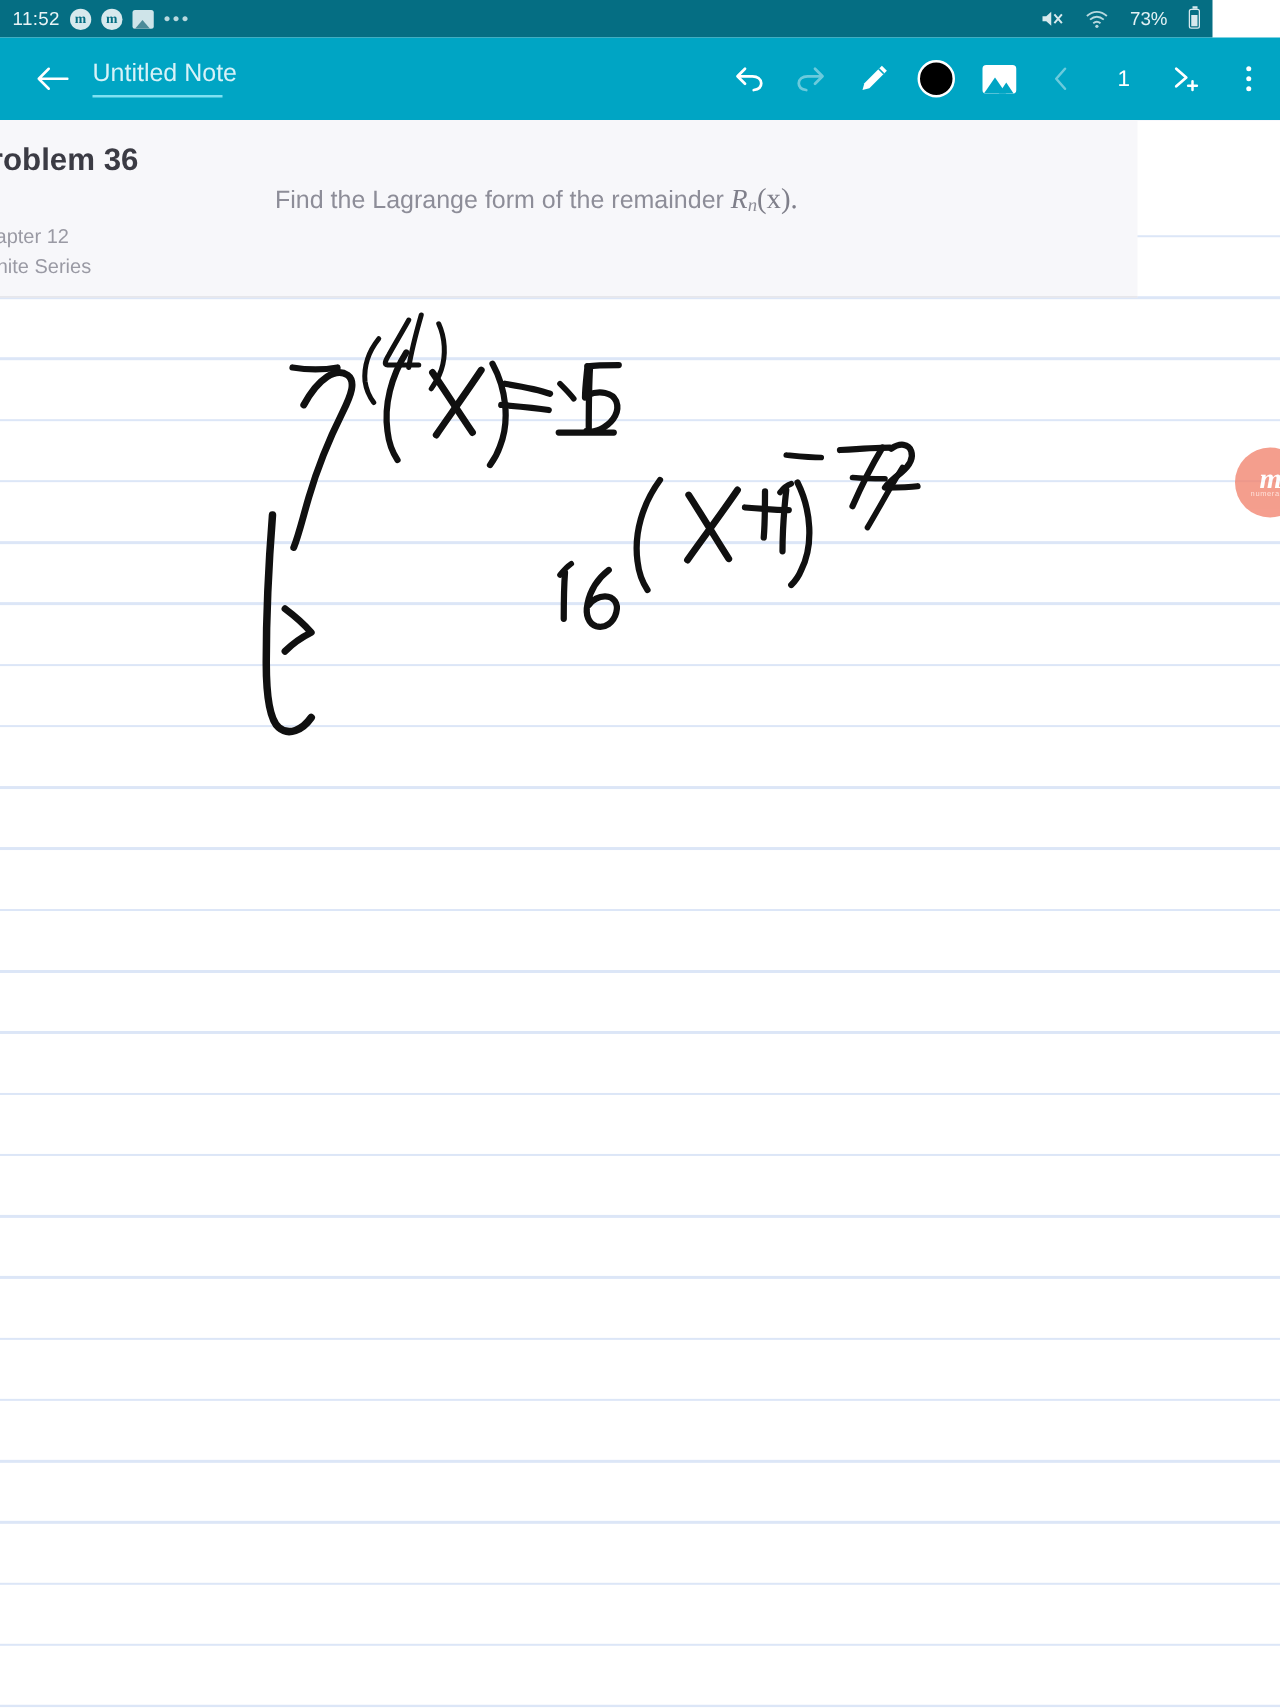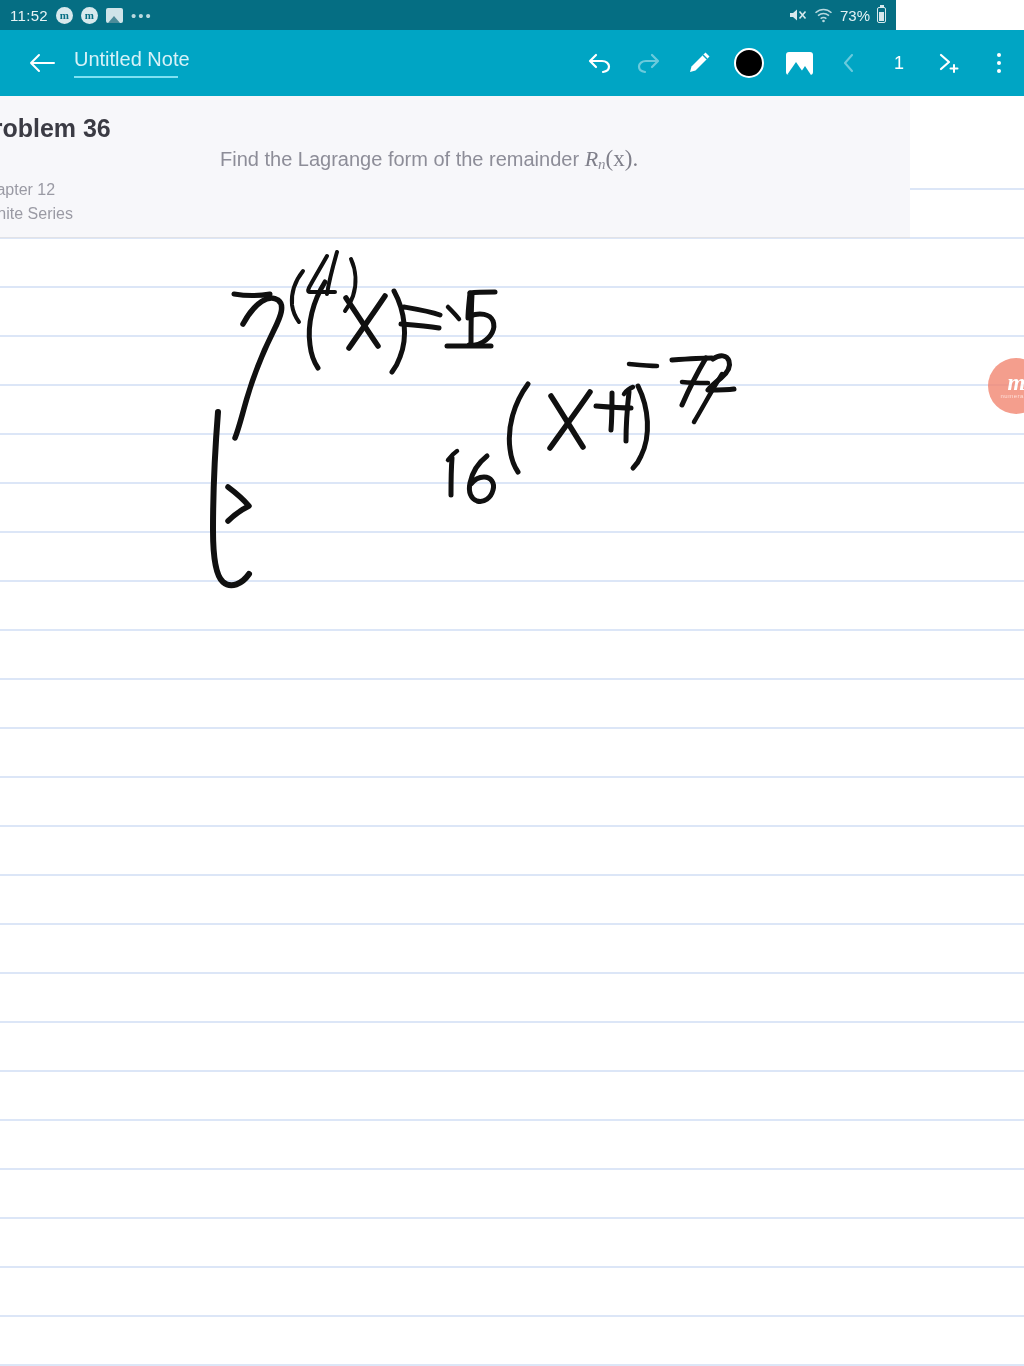--- a/index.html
+++ b/index.html
@@ -12,21 +12,21 @@
     height: 1366px;
     overflow: hidden;
     font-family: "Liberation Sans", sans-serif;
     position: relative;
   }
 
   
   .status-bar {
     position: absolute;
     top: 0; left: 0;
-    width: 896px;
+    width: 970px;
     height: 30px;
     background: #056e83;
     display: flex;
     align-items: center;
     box-sizing: border-box;
     padding: 0 10px 0 10px;
   }
   .status-left {
     display: flex;
     align-items: center;
@@ -73,21 +73,21 @@
   }
   .ellipsis-dots {
     color: #b9d8de;
     font-size: 15px;
     letter-spacing: 2px;
   }
   .status-right {
     margin-left: auto;
     display: flex;
     align-items: center;
-    gap: 7px;
+    gap: 17px;
   }
   .battery-text {
     color: #e3f1f4;
     font-size: 15px;
   }
   .battery-shape {
     width: 9px; height: 16px;
     border: 1.6px solid #d7e9ed;
     border-radius: 2px;
     position: relative;

